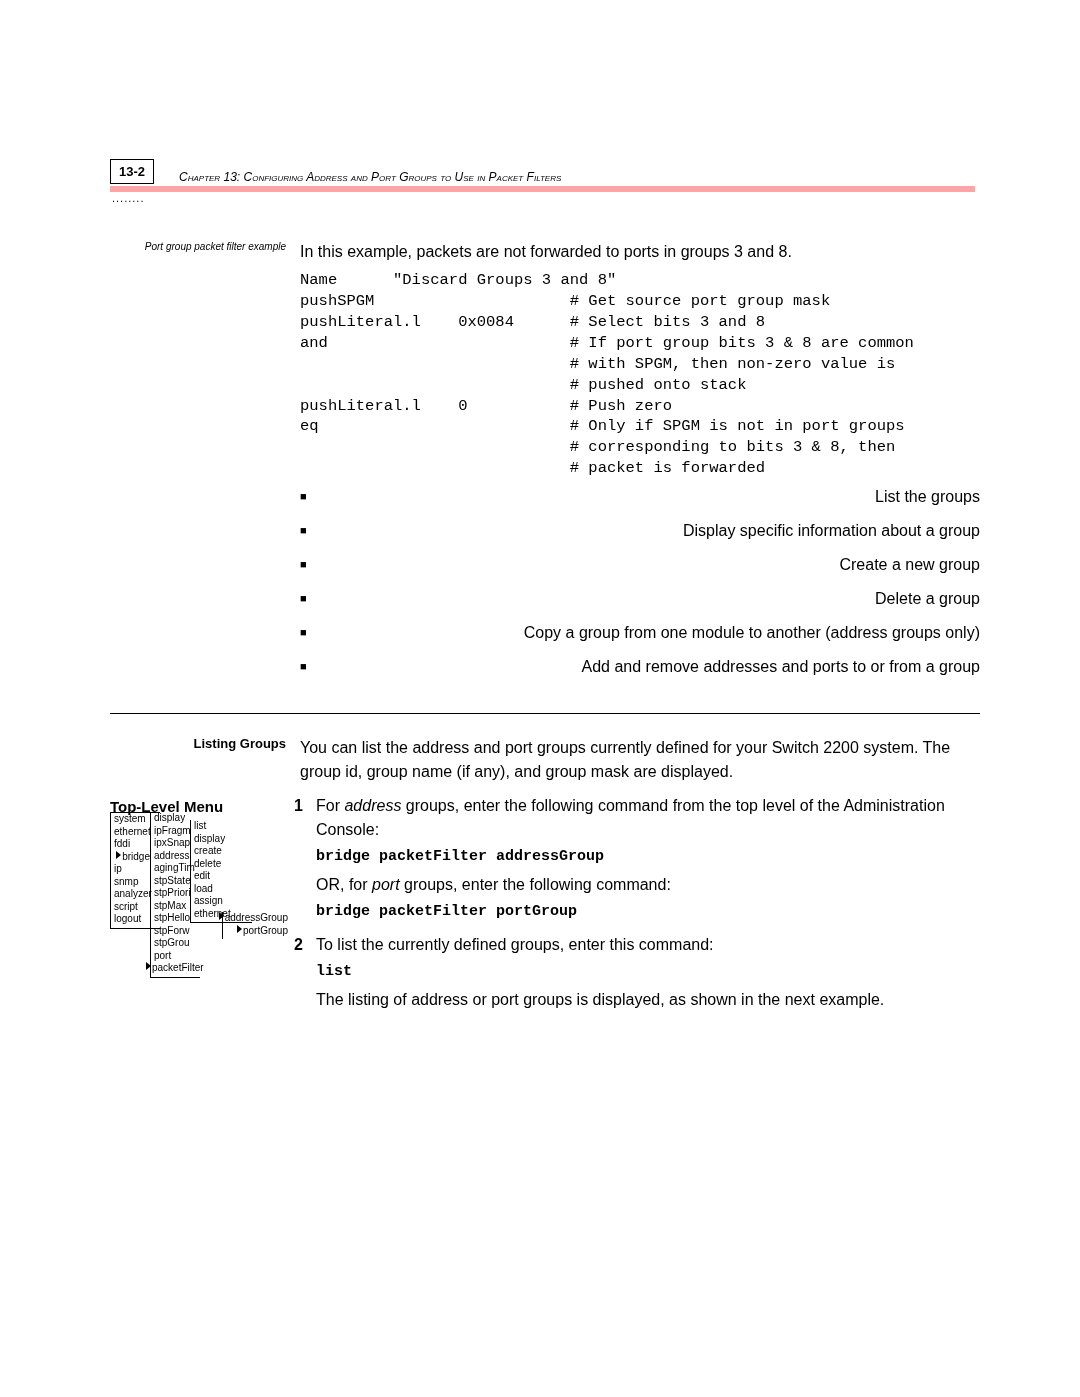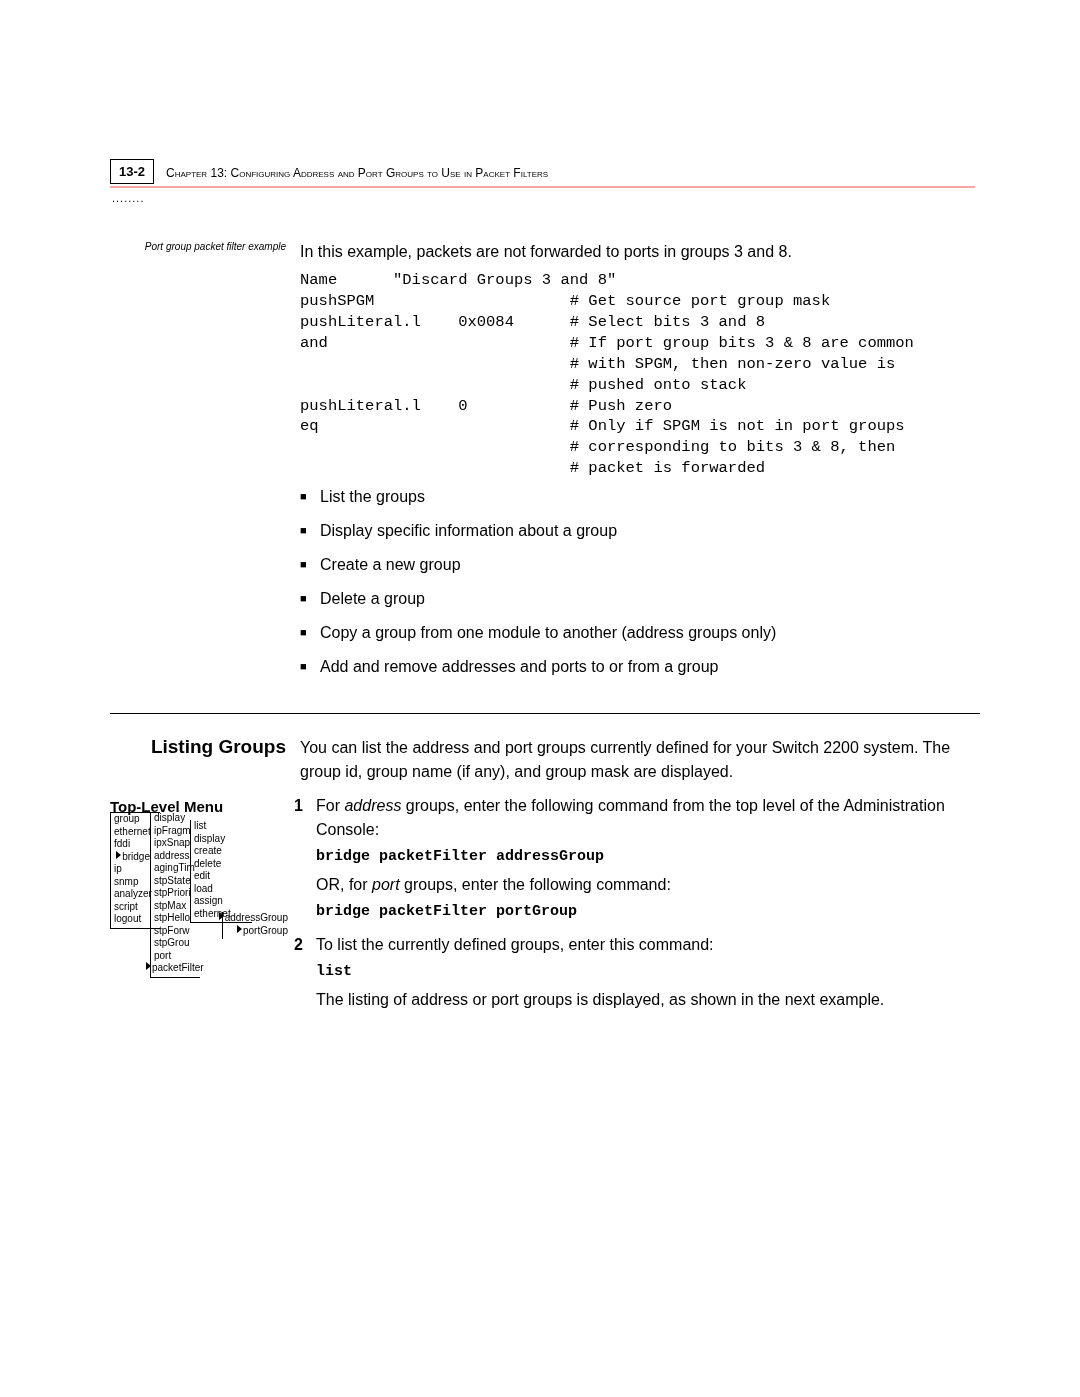--- a/index.html
+++ b/index.html
@@ -13,35 +13,36 @@
   .page {
     padding: 160px 100px 120px 110px;
     position: relative;
   }
   .header-line {
     position: absolute;
     top: 165px;
     left: 110px;
     right: 105px;
     display: flex;
-    align-items: flex-start;
-    border-bottom: 2px solid #fca5a5;
+    align-items: flex-end;
+    border-bottom: 6px solid #fca5a5;
     padding-bottom: 2px;
+    gap: 25px;
   }
   .page-num-box {
     border: 1px solid #000;
     padding: 4px 8px;
     font-size: 13px;
     font-weight: bold;
     margin-top: -6px;
   }
   .chapter-title {
     font-size: 13px;
-    margin-left: 12px;
     font-variant: normal;
+    font-style: italic;
   }
   .chapter-title .sc {
     font-variant: small-caps;
     font-size: 12px;
   }
   .dotted {
     position: absolute;
     top: 192px;
     left: 112px;
     letter-spacing: 1px;
@@ -70,20 +71,21 @@
     font-family: "Courier New", monospace;
     font-size: 15.5px;
     line-height: 1.35;
     margin: 6px 0 4px 0;
     white-space: pre;
   }
   ul.square {
     list-style: none;
     padding-left: 0;
     margin: 6px 0 14px 0;
+    text-align: right;
   }
   ul.square li {
     position: relative;
     padding-left: 20px;
     margin-bottom: 10px;
   }
   ul.square li::before {
     content: "■";
     position: absolute;
     left: 0;
@@ -91,21 +93,21 @@
     top: 3px;
   }
   .section-rule {
     grid-column: 1 / span 2;
     border-top: 1px solid #000;
     margin: 20px 0 22px 0;
   }
   .section-heading {
     text-align: right;
     font-weight: bold;
-    font-size: 19px;
+    font-size: 13px;
     padding-right: 14px;
   }
   ol.steps {
     list-style: none;
     padding-left: 0;
     counter-reset: step;
     margin: 10px 0 0 16px;
   }
   ol.steps > li {
     position: relative;
@@ -206,21 +208,21 @@
 
     <div class="section-heading">Listing Groups</div>
     <div class="body-col">
       <div>You can list the address and port groups currently defined for your Switch 2200 system. The group id, group name (if any), and group mask are displayed.</div>
     </div>
 
     <div class="side" style="padding-right:4px;">
       <div class="menu-diagram">
         <div class="menu-title">Top-Level Menu</div>
         <div class="menu-col c1">
-          <div class="menu-item">group</div>
+          <div class="menu-item">system</div>
           <div class="menu-item">ethernet</div>
           <div class="menu-item">fddi</div>
           <div class="menu-item hl"><span class="tri"></span><span>bridge</span></div>
           <div class="menu-item">ip</div>
           <div class="menu-item">snmp</div>
           <div class="menu-item">analyzer</div>
           <div class="menu-item">script</div>
           <div class="menu-item">logout</div>
         </div>
         <div class="menu-col c2">

